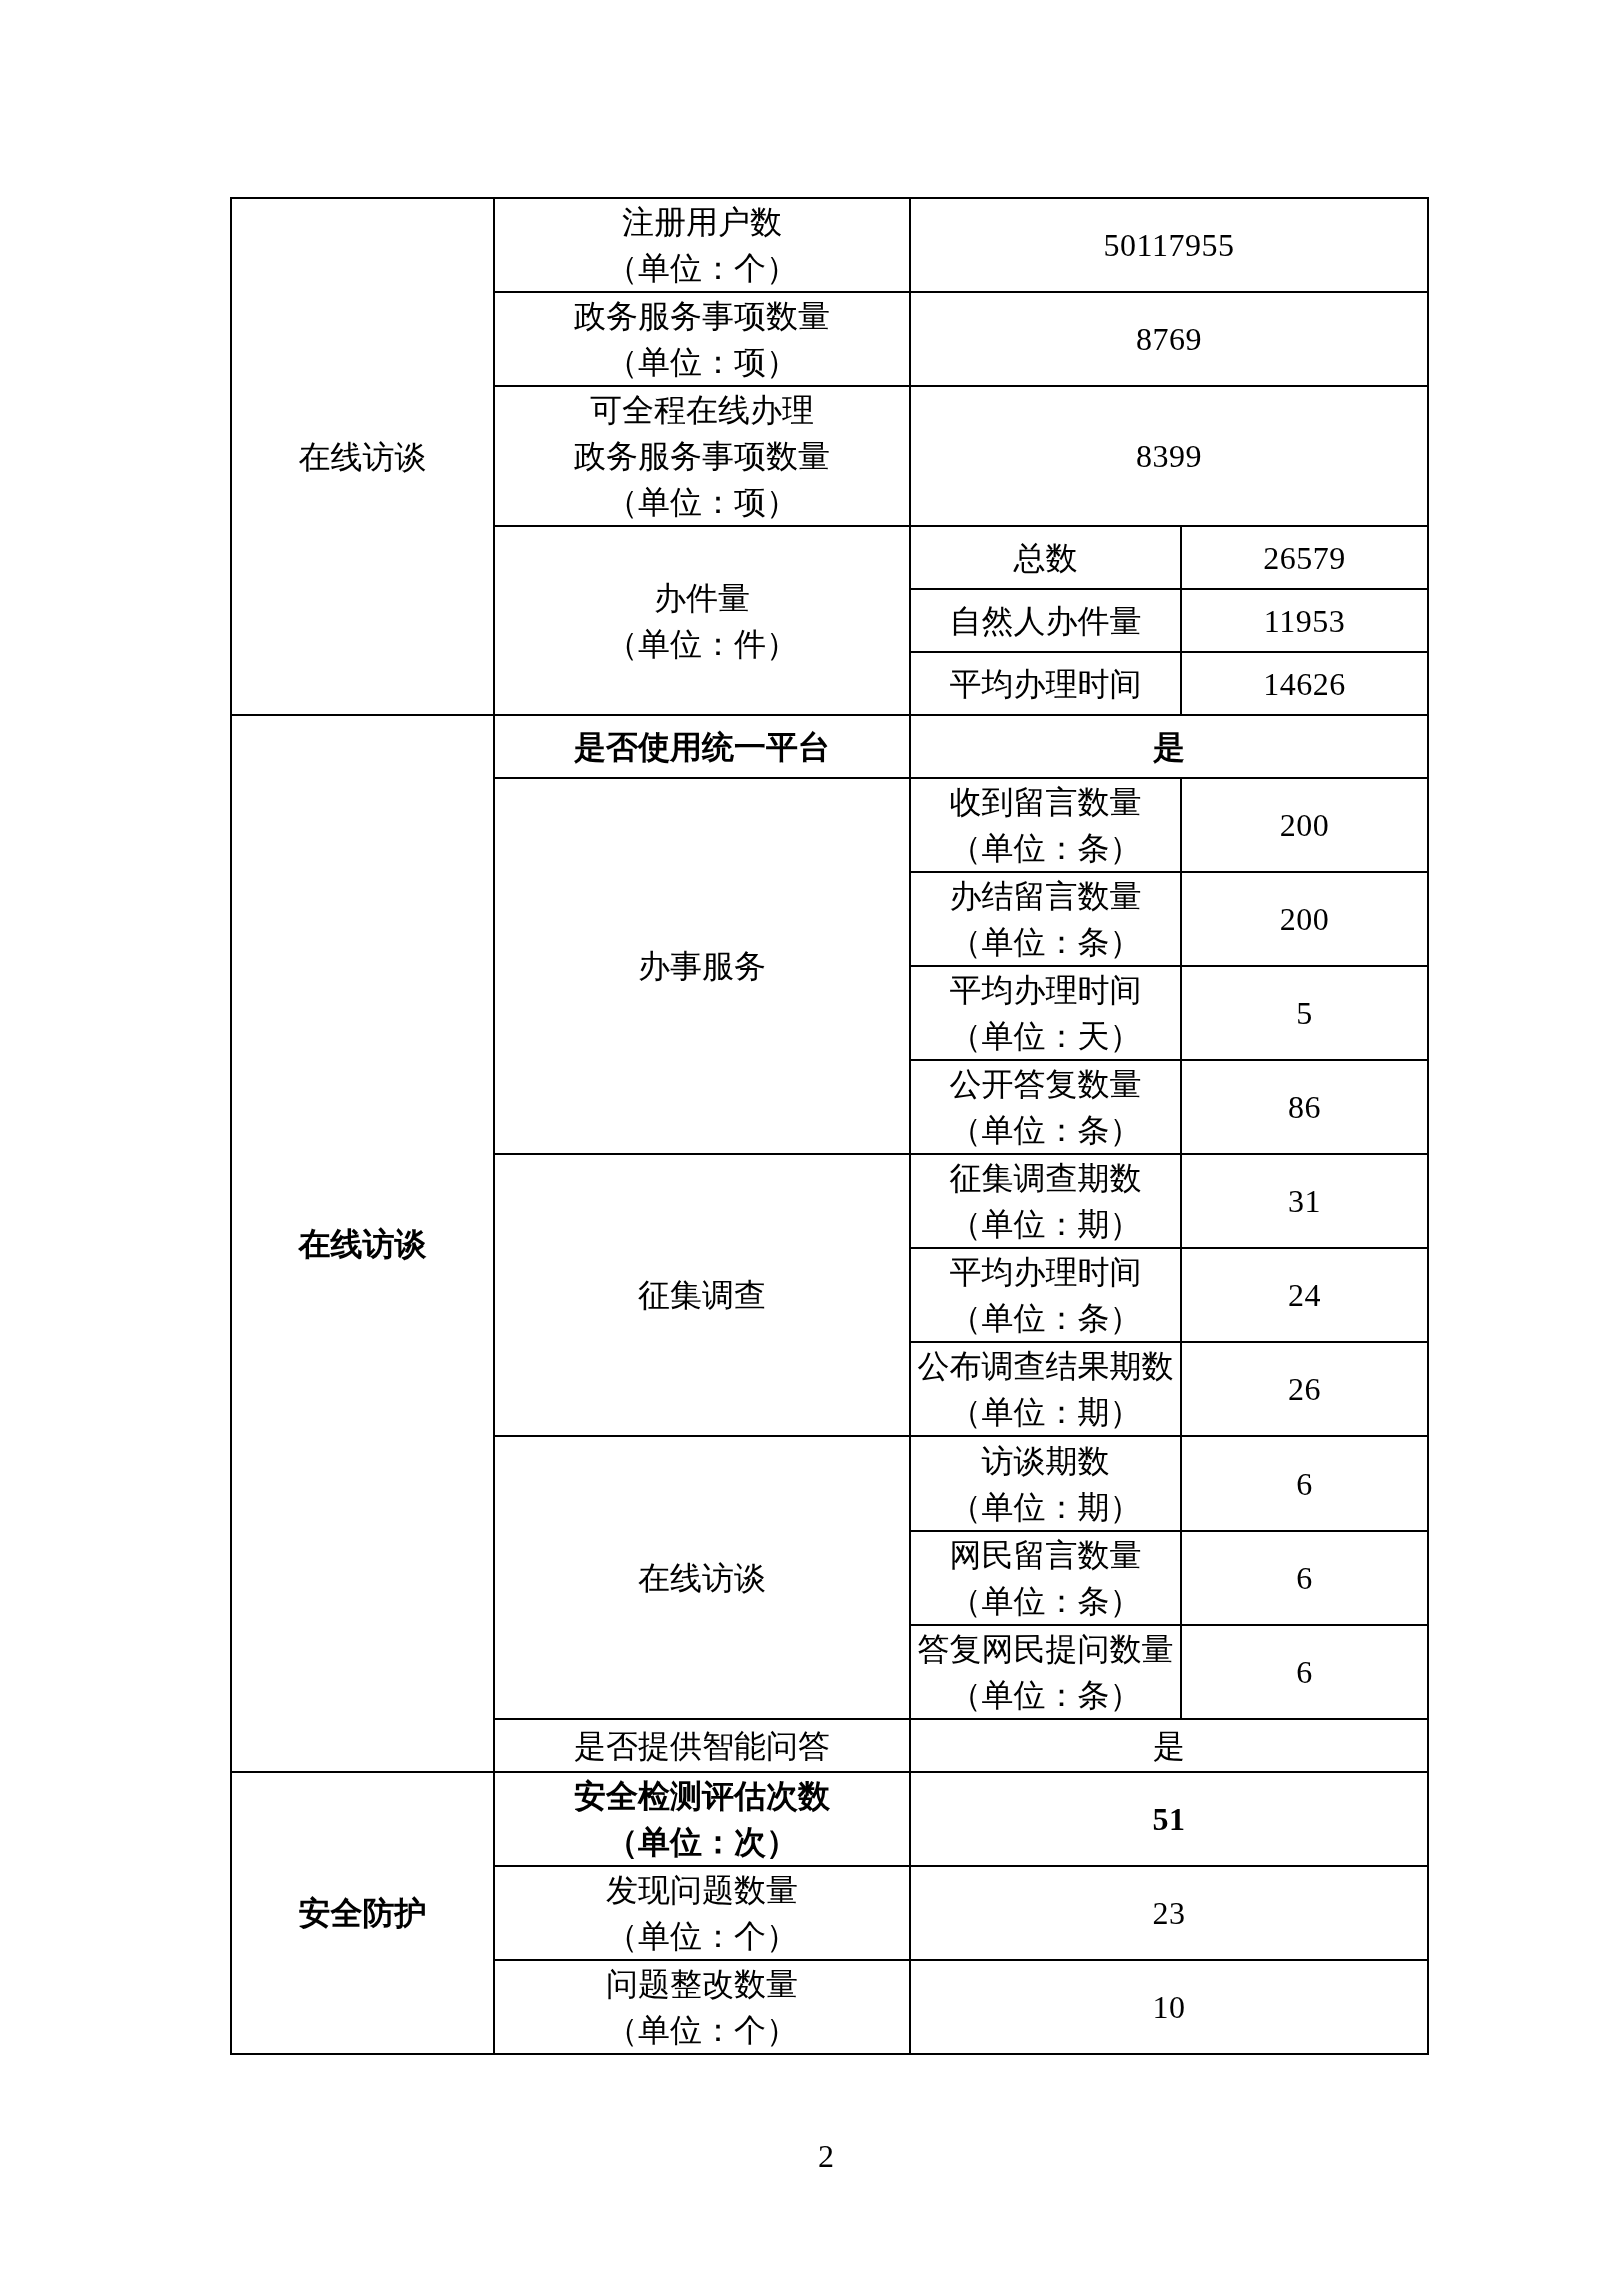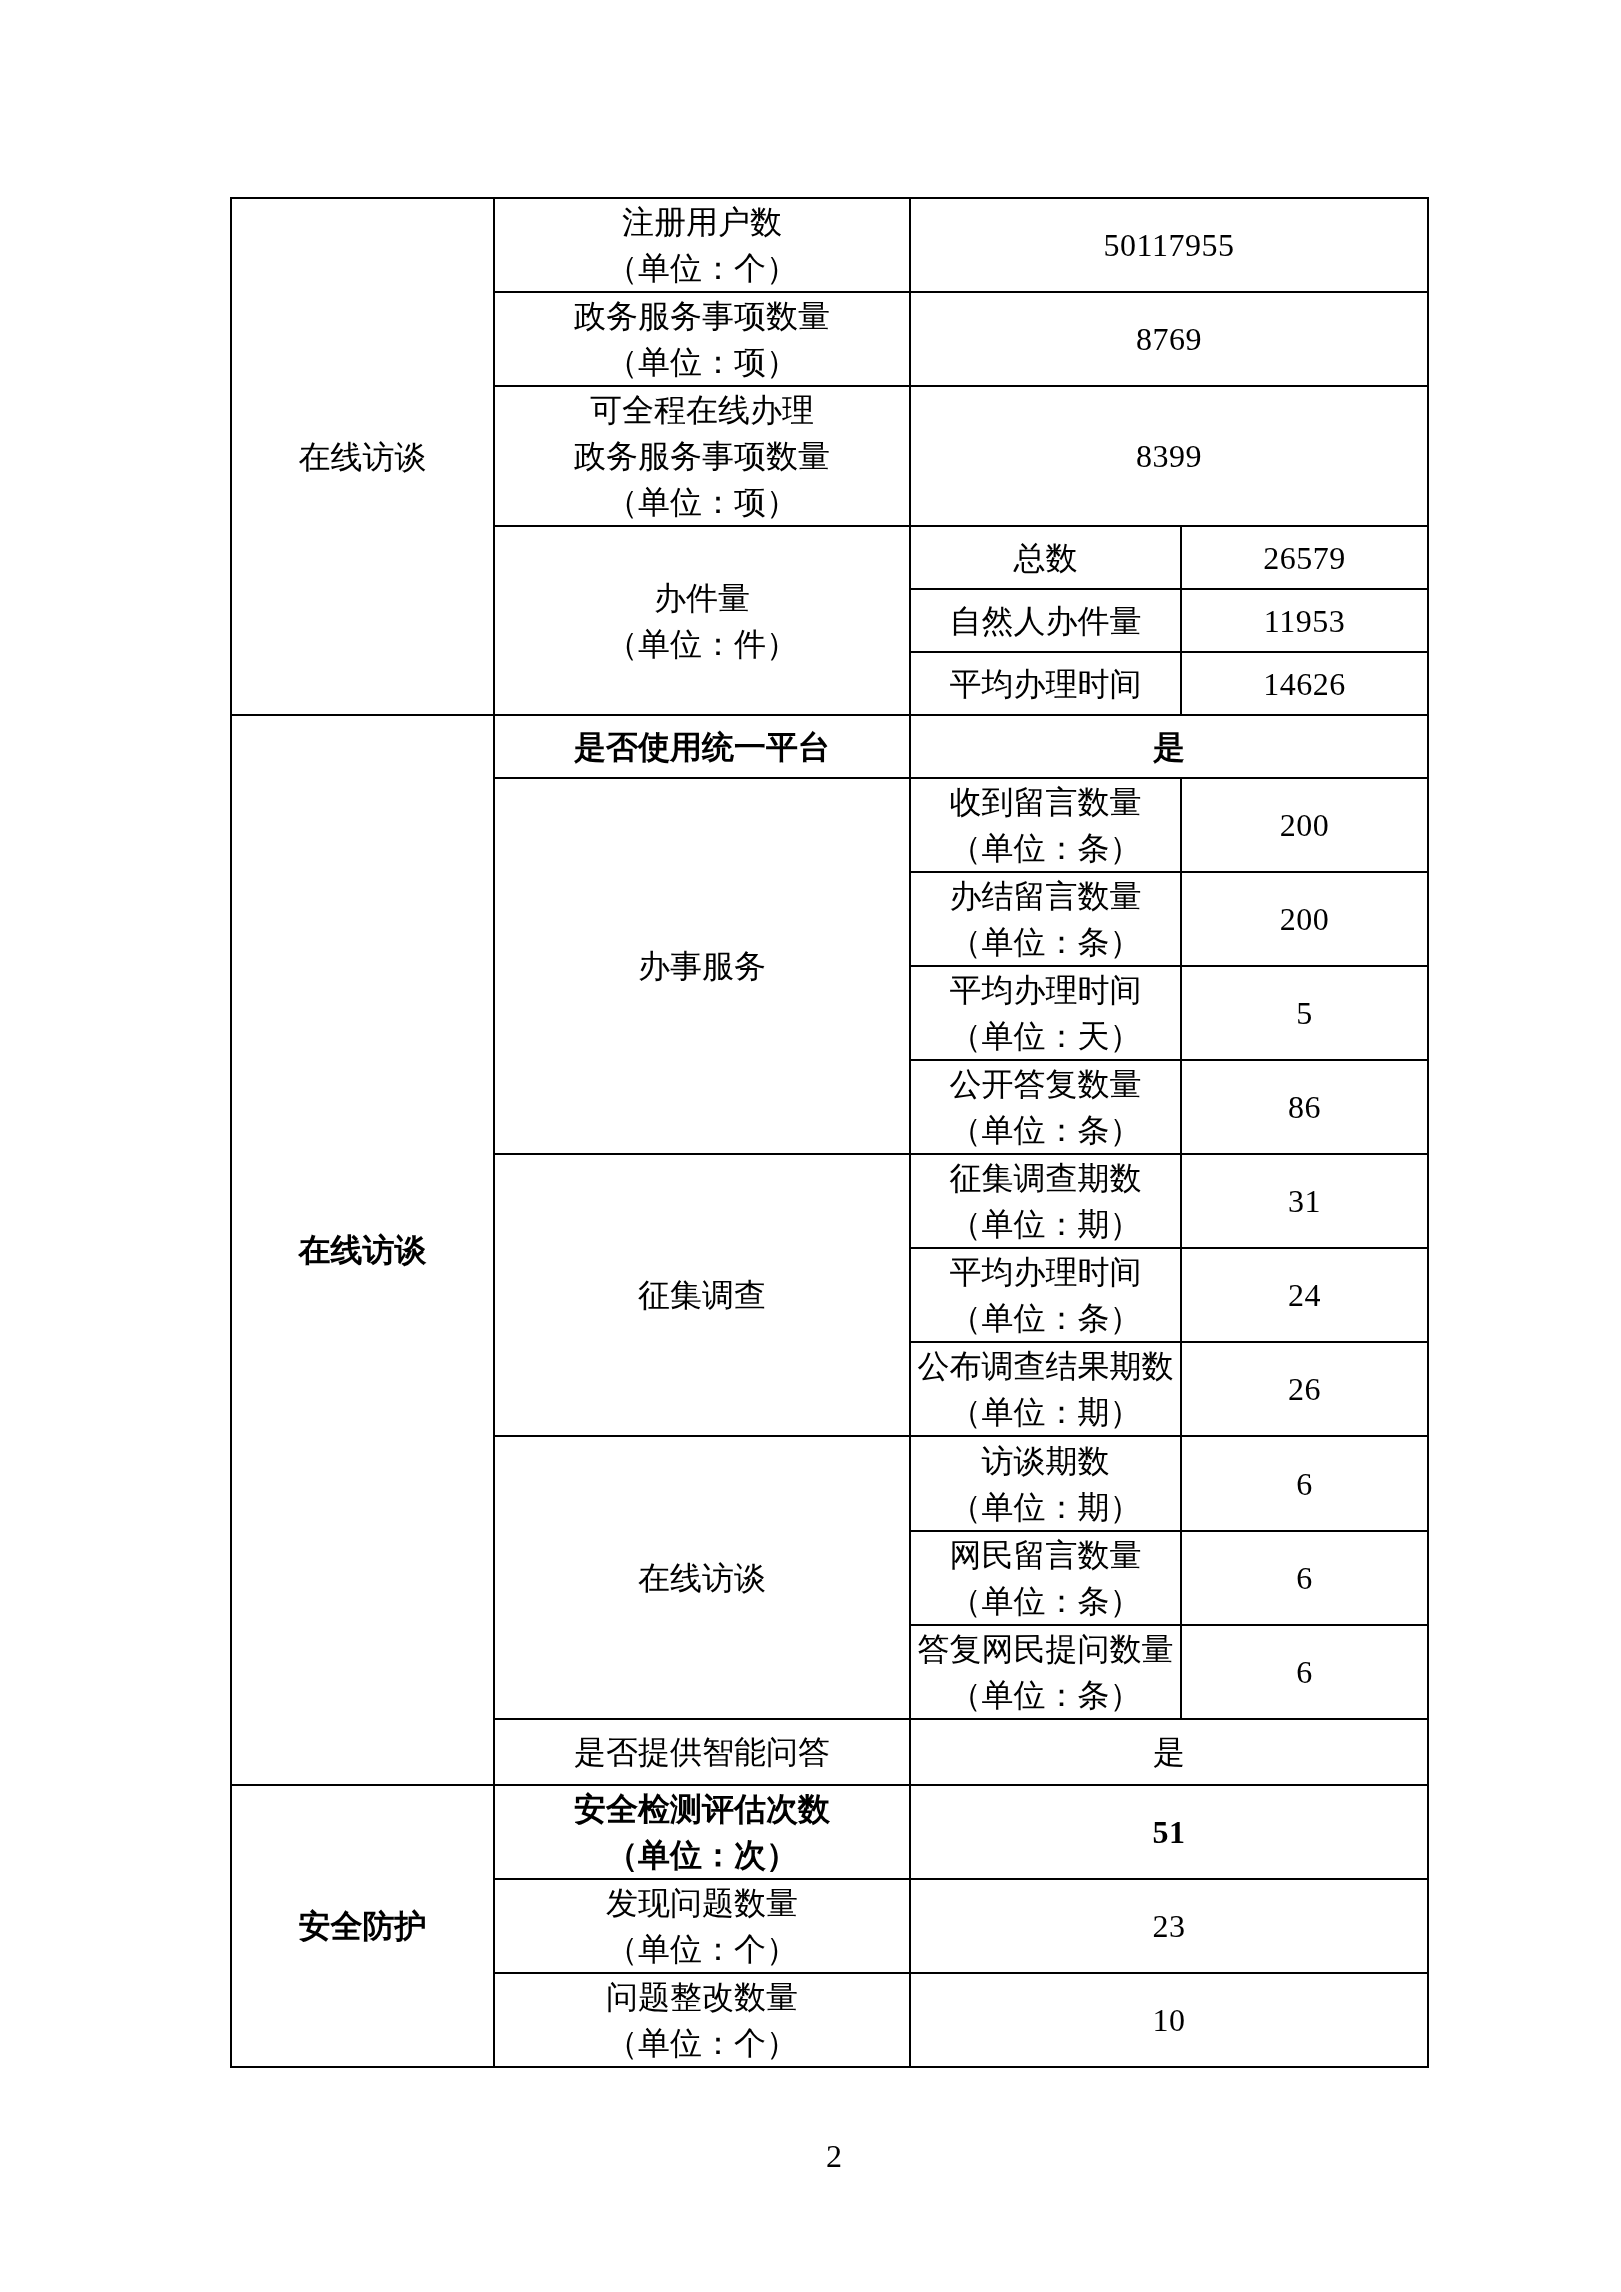--- a/index.html
+++ b/index.html
@@ -25,21 +25,21 @@
     font-size:32px;
     line-height:46px;
     padding:0 3.9px;
     overflow:hidden;
   }
   
   tr.sec-start td { border-top:2.9px solid #000;font-weight:bold; }
   td.sec-start-c1 { border-top:2.9px solid #000; }
   
   td.c1-top { vertical-align:top; padding-top:8.8px; }
-  .num { letter-spacing:0.5px;margin-left:8px; }
+  .num { letter-spacing:0.5px; }
   .page-num {
     position:absolute; top:2137px; left:15.7px; width:1621px;
     text-align:center; font-size:32px; line-height:39px;
   }
 </style>
 </head>
 <body>
 
 <div class="page">
 
@@ -163,21 +163,21 @@
       </td>
       <td class="num">6</td>
     </tr>
     <tr style="height:94px">
       <td>
         <div>答复网民提问数量</div>
         <div>（单位：条）</div>
       </td>
       <td class="num">6</td>
     </tr>
-    <tr style="height:66px">
+    <tr style="height:53px">
       <td>是否提供智能问答</td>
       <td colspan="2">是</td>
     </tr>
 
     <tr class="sec-start" style="height:93px">
       <td rowspan="3" class="sec-start-c1">安全防护</td>
       <td>
         <div>安全检测评估次数</div>
         <div>（单位：次）</div>
       </td>

